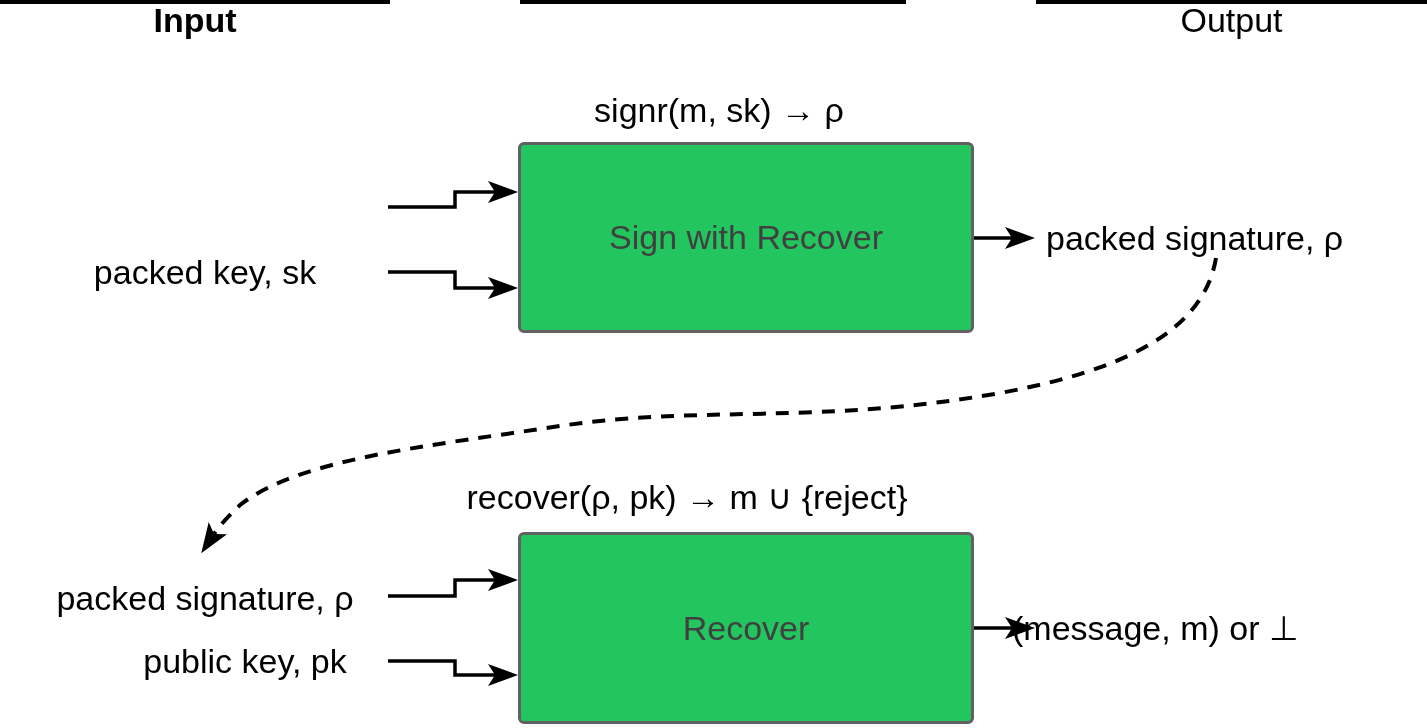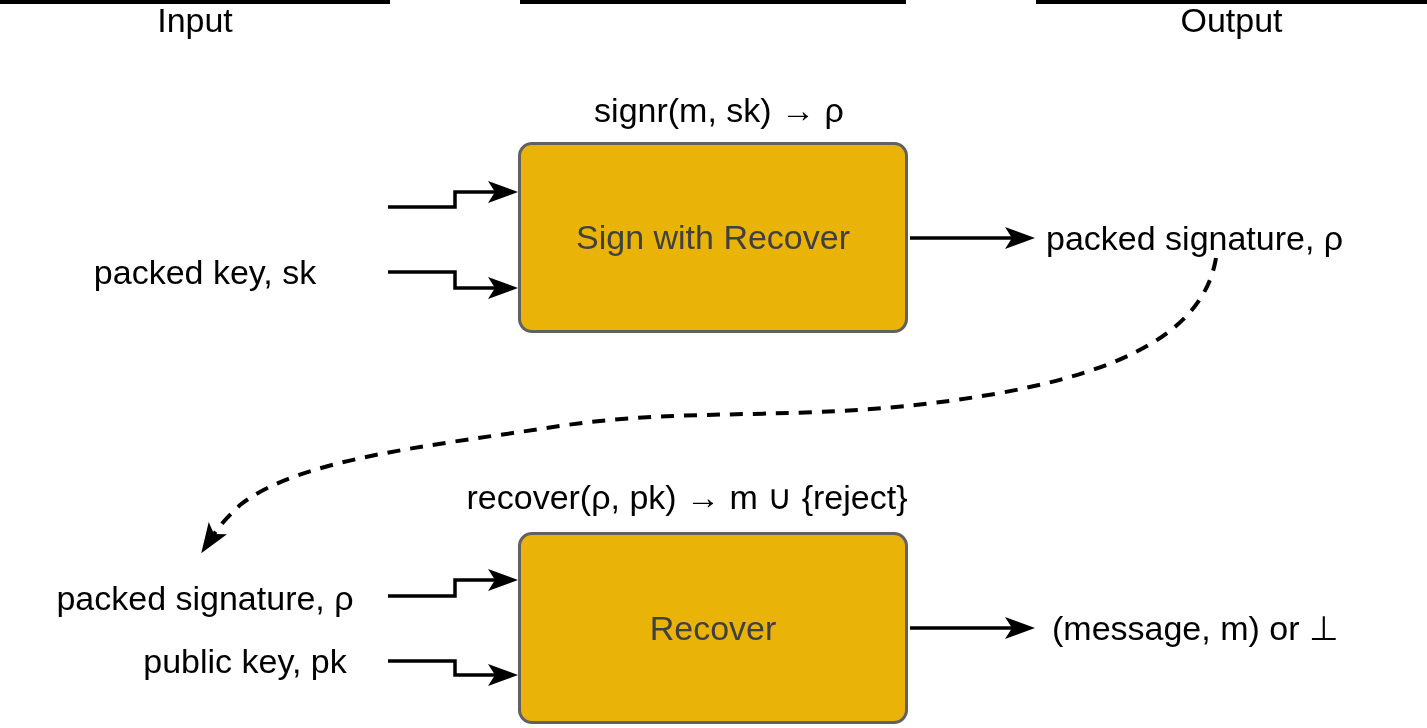--- a/index.html
+++ b/index.html
@@ -20,24 +20,24 @@
   }
   .center { text-align: center; }
   .hdr-rule {
     position: absolute;
     height: 4px;
     background: #000000;
   }
   .pbox {
     position: absolute;
     box-sizing: border-box;
-    width: 390px;
-    background: #eab308;
+    width: 456px;
+    background: #22c55e;
     border: 3px solid #616161;
-    border-radius: 14px;
+    border-radius: 6px;
     display: flex;
     align-items: center;
     justify-content: center;
   }
   .pbox .pbox-label {
     font-size: 34px;
     color: #404040;
     white-space: nowrap;
   }
   svg.layer {
@@ -45,21 +45,21 @@
     left: 0;
     top: 0;
     pointer-events: none;
   }
 </style>
 </head>
 <body>
 
 <div class="canvas">
 
-  <div class="txt center" style="left:0; top:2; width:390px;">Input</div>
+  <div class="txt center" style="left:0; top:2; width:390px;font-weight:bold;">Input</div>
   <div class="hdr-rule" style="left:0; top:41; width:390px;"></div>
 
   <div class="hdr-rule" style="left:520px; top:42; width:386px;"></div>
 
   <div class="txt center" style="left:1036px; top:2; width:391px;">Output</div>
   <div class="hdr-rule" style="left:1036px; top:42; width:391px;"></div>
 
   <svg class="layer" width="1427" height="728" viewBox="0 0 1427 728">
     <defs>
       <marker id="ah" markerUnits="userSpaceOnUse" markerWidth="30" markerHeight="22" viewBox="0 0 12 8.8" refX="2.8" refY="4.4" orient="auto">
@@ -94,15 +94,15 @@
     <span class="pbox-label">Recover</span>
   </div>
 
   <div class="txt center" style="left:0; top:252px; width:410px;">packed key, sk</div>
 
   <div class="txt" style="left:1046px; top:218px;">packed signature, ρ</div>
 
   <div class="txt center" style="left:0; top:578px; width:410px;">packed signature, ρ</div>
   <div class="txt center" style="left:0; top:641px; width:410px;padding-left:40px;">public key, pk</div>
 
-  <div class="txt" style="left:1052px; top:608px;">(message, m) or ⊥</div>
+  <div class="txt" style="left:1012px; top:608px;">(message, m) or ⊥</div>
 
 </div>
 
 </body></html>

